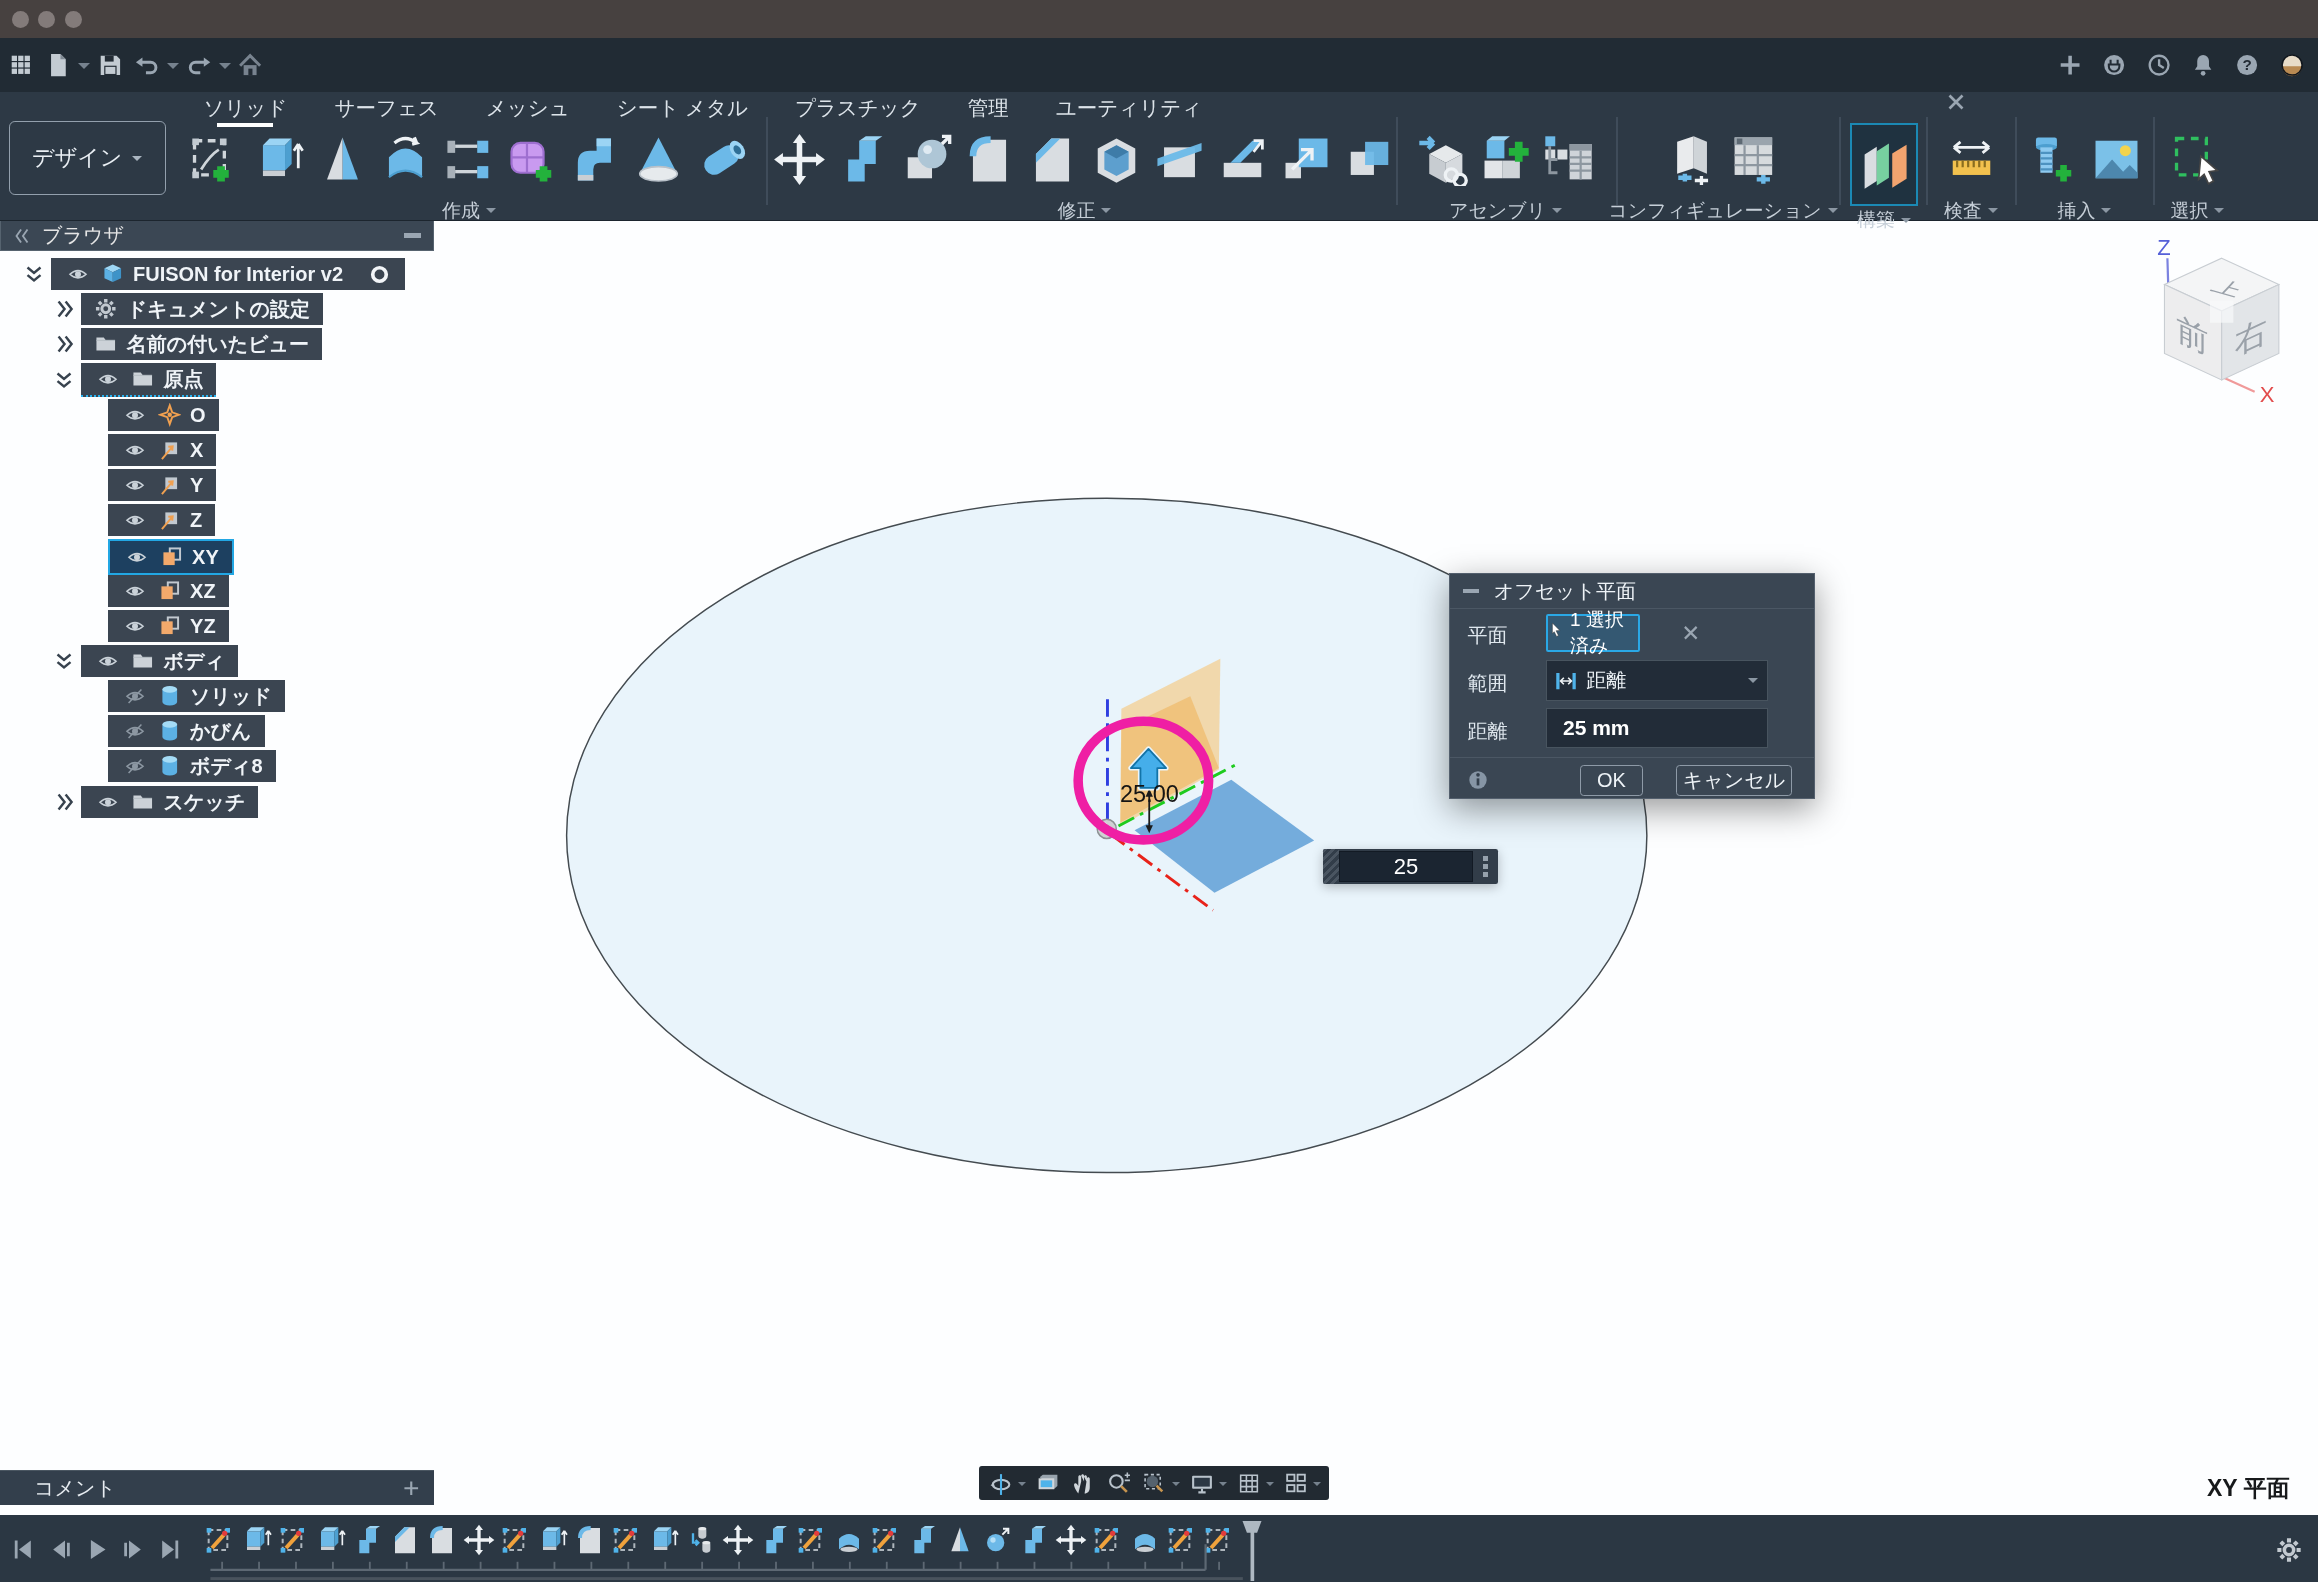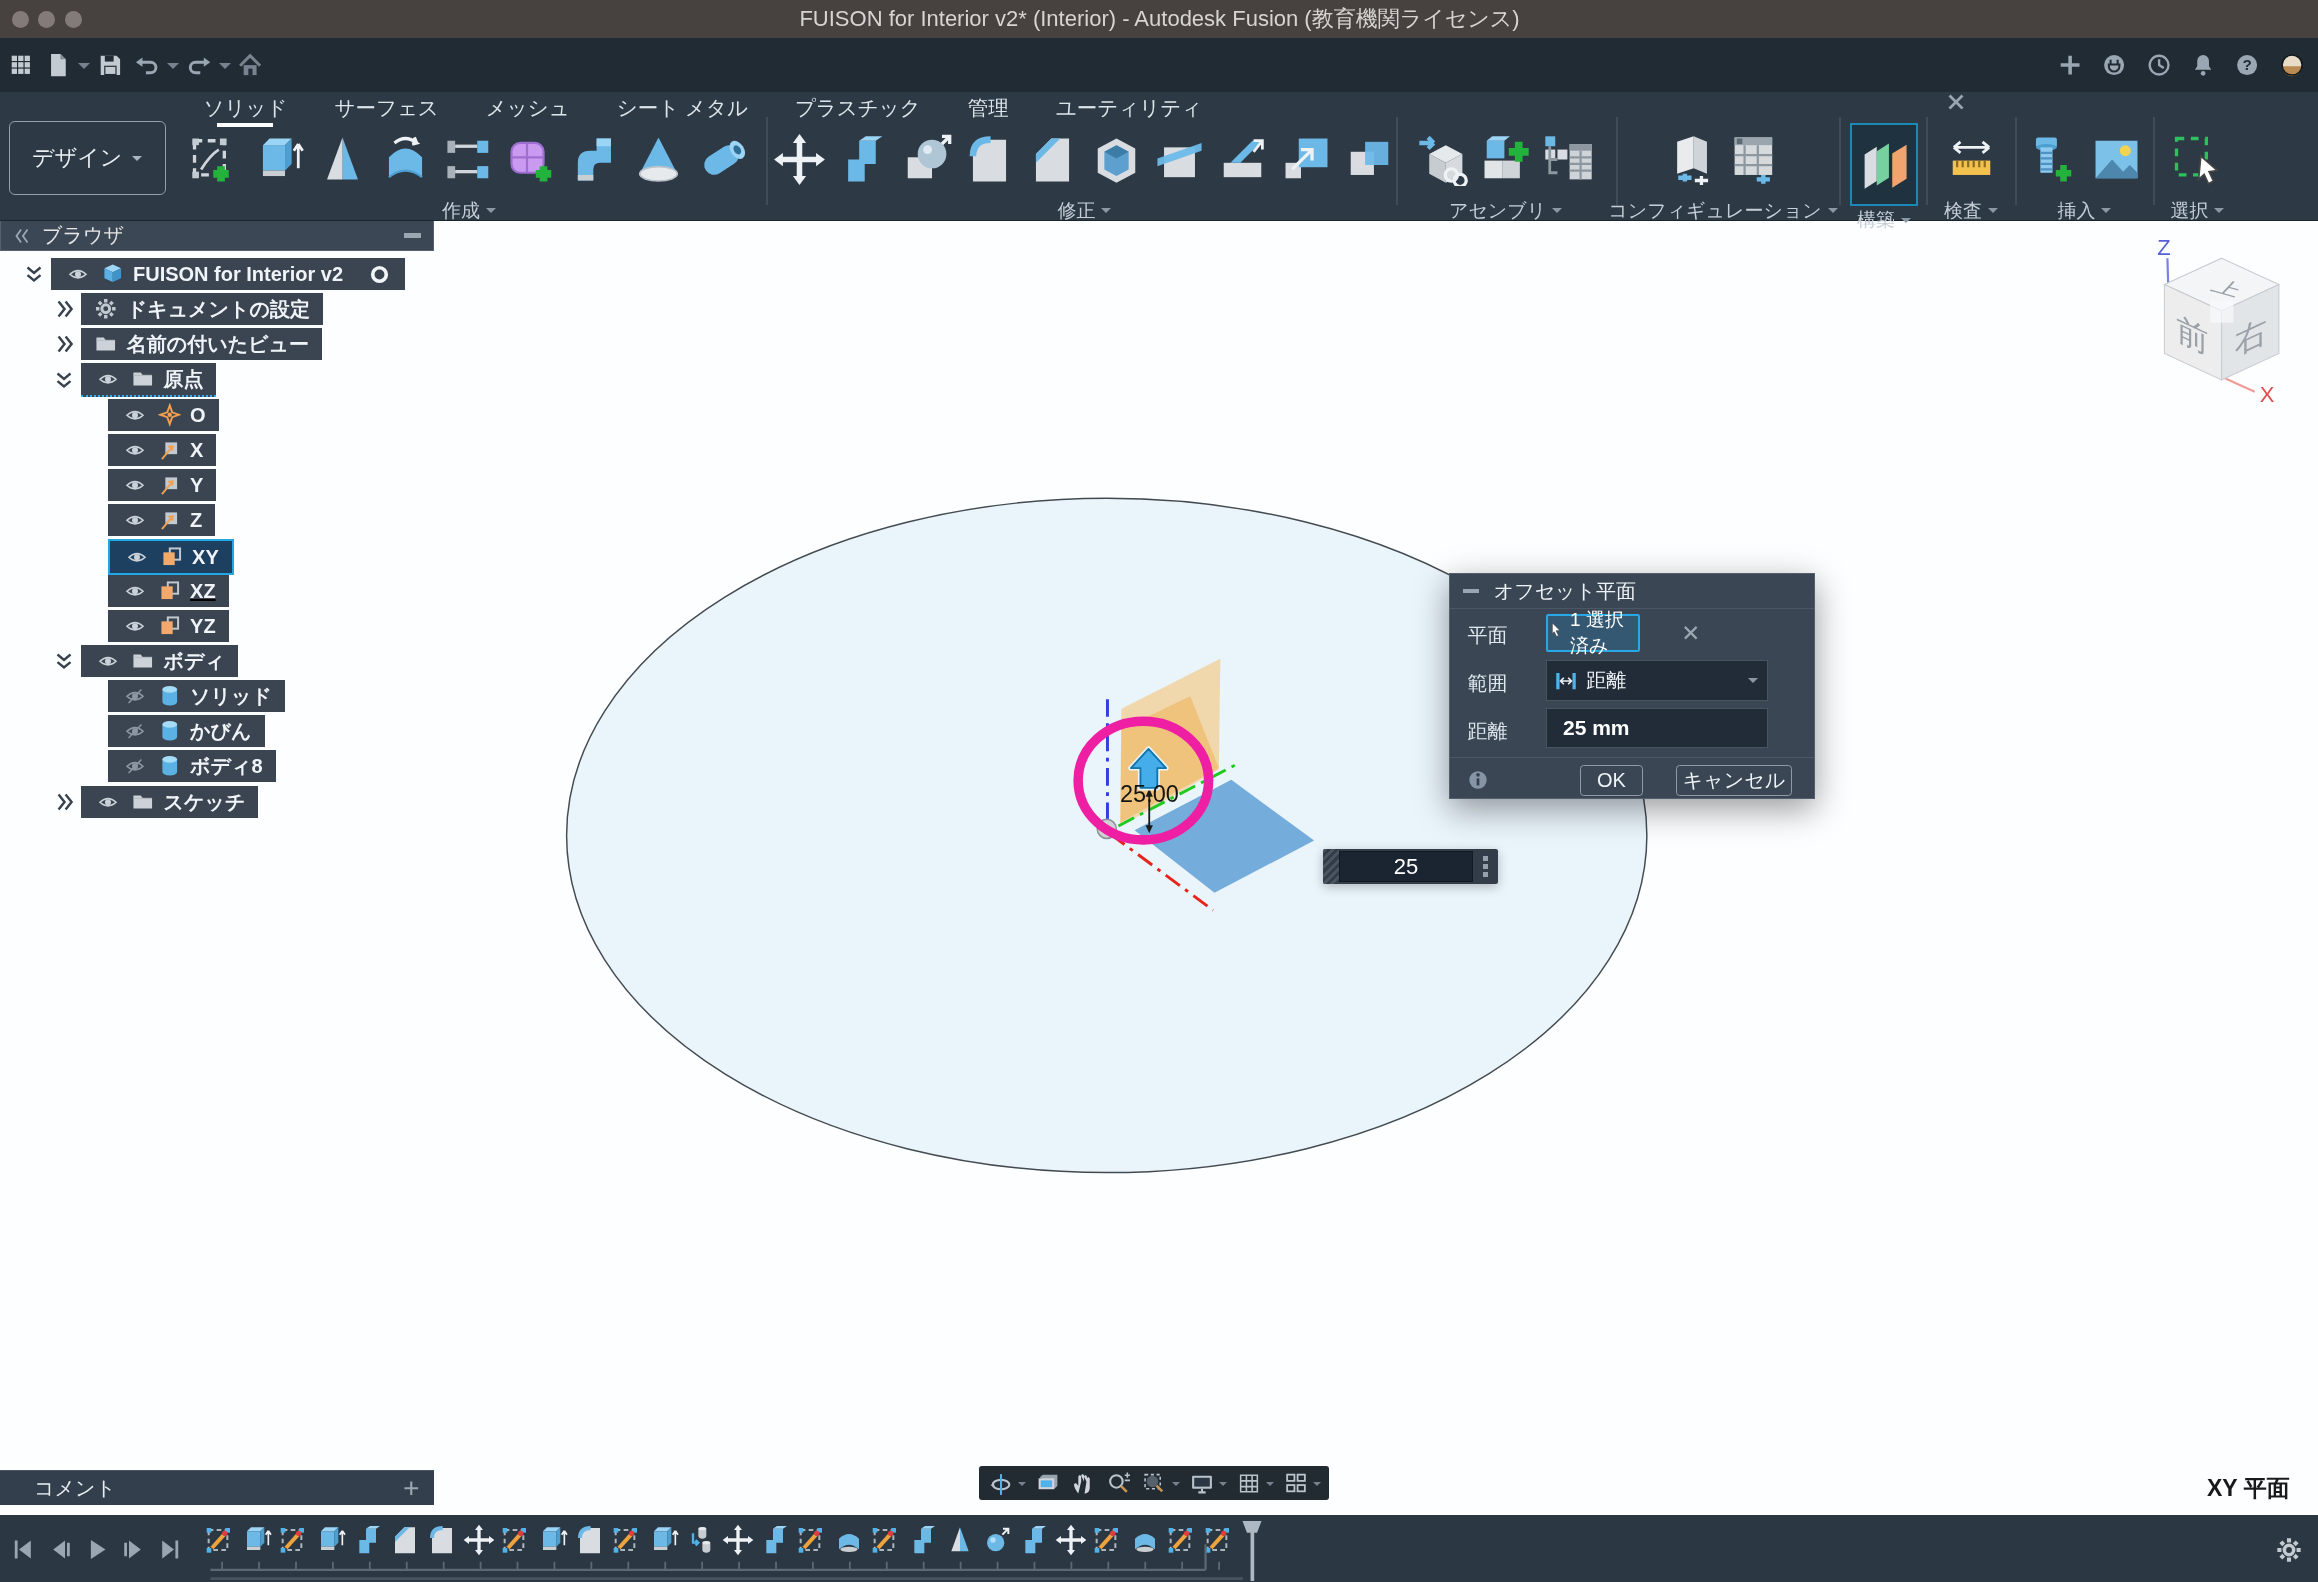--- a/index.html
+++ b/index.html
@@ -126,21 +126,20 @@
 <body>
 
 <div id="app">
 
   <div class="titlebar">
     <div class="lights">
       <div class="light"></div>
       <div class="light"></div>
       <div class="light"></div>
     </div>
-    <div class="wtitle">FUISON for Interior v2* (Interior) - Autodesk Fusion (教育機関ライセンス)</div>
   </div>
 
   <div class="toprow">
     <div class="appbtns" id="appbtns">
         <span class="tbtn">
           <svg viewBox="0 0 48 48" xmlns="http://www.w3.org/2000/svg">
             <g fill="#c3cbd2">
               <rect x="8" y="8" width="9" height="9"></rect>
               <rect x="19" y="8" width="9" height="9"></rect>
               <rect x="30" y="8" width="9" height="9"></rect>
@@ -758,21 +757,21 @@
           </span>
           <span class="ticon">
             <svg viewBox="0 0 48 48" xmlns="http://www.w3.org/2000/svg">
               <rect x="20" y="7" width="21" height="23" fill="none" stroke="#c2c9d0" stroke-width="4"></rect>
               <rect x="7" y="15" width="23" height="26" fill="#f2a96b"></rect>
             </svg>
           </span>
           <span>XY</span>
         </div>
       </div>
-      <div class="brow" style="top: 575px; left: 108px; text-decoration: underline;">
+      <div class="brow" style="top: 575px; left: 108px;">
         <div class="pill">
           <span class="eye">
             <svg viewBox="0 0 48 48" xmlns="http://www.w3.org/2000/svg">
               <path d="M5 24 Q24 7 43 24 Q24 41 5 24 Z" fill="none" stroke="#c9d1d8" stroke-width="3.5"></path>
               <circle cx="24" cy="24" r="7" fill="#c9d1d8"></circle>
             </svg>
           </span>
           <span class="ticon">
             <svg viewBox="0 0 48 48" xmlns="http://www.w3.org/2000/svg">
               <rect x="20" y="7" width="21" height="23" fill="none" stroke="#c2c9d0" stroke-width="4"></rect>

